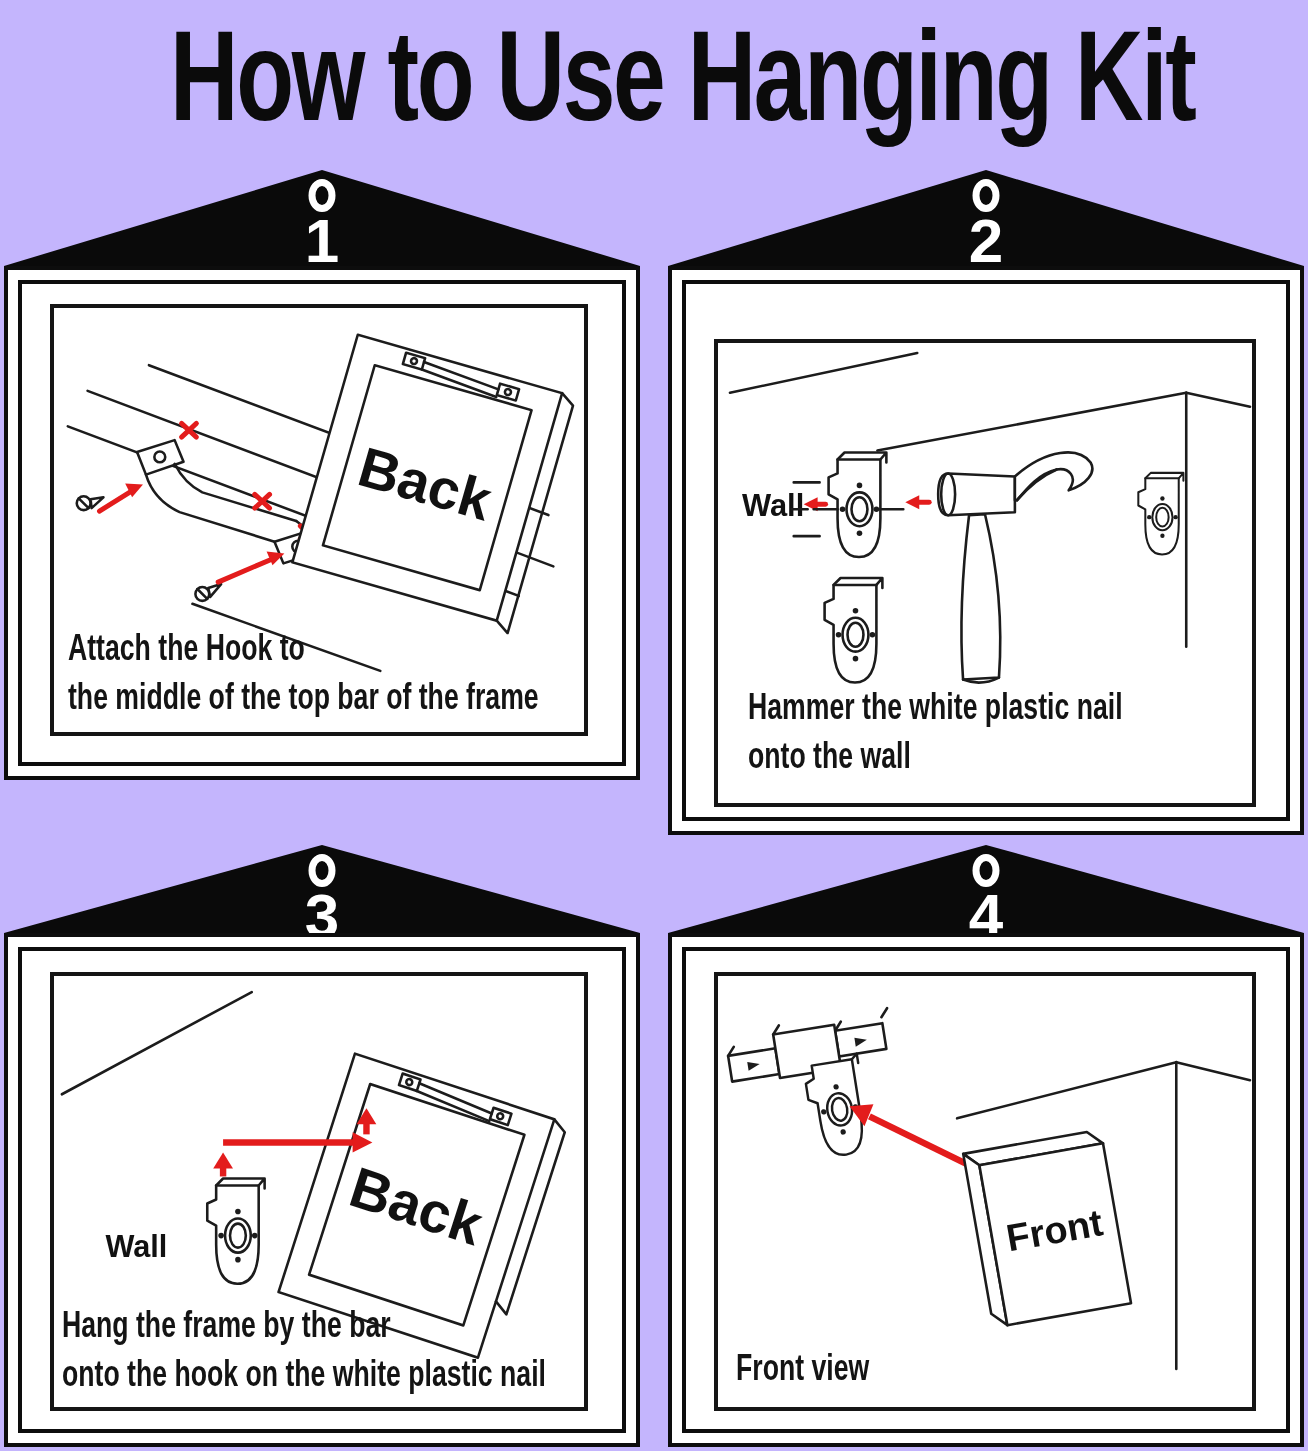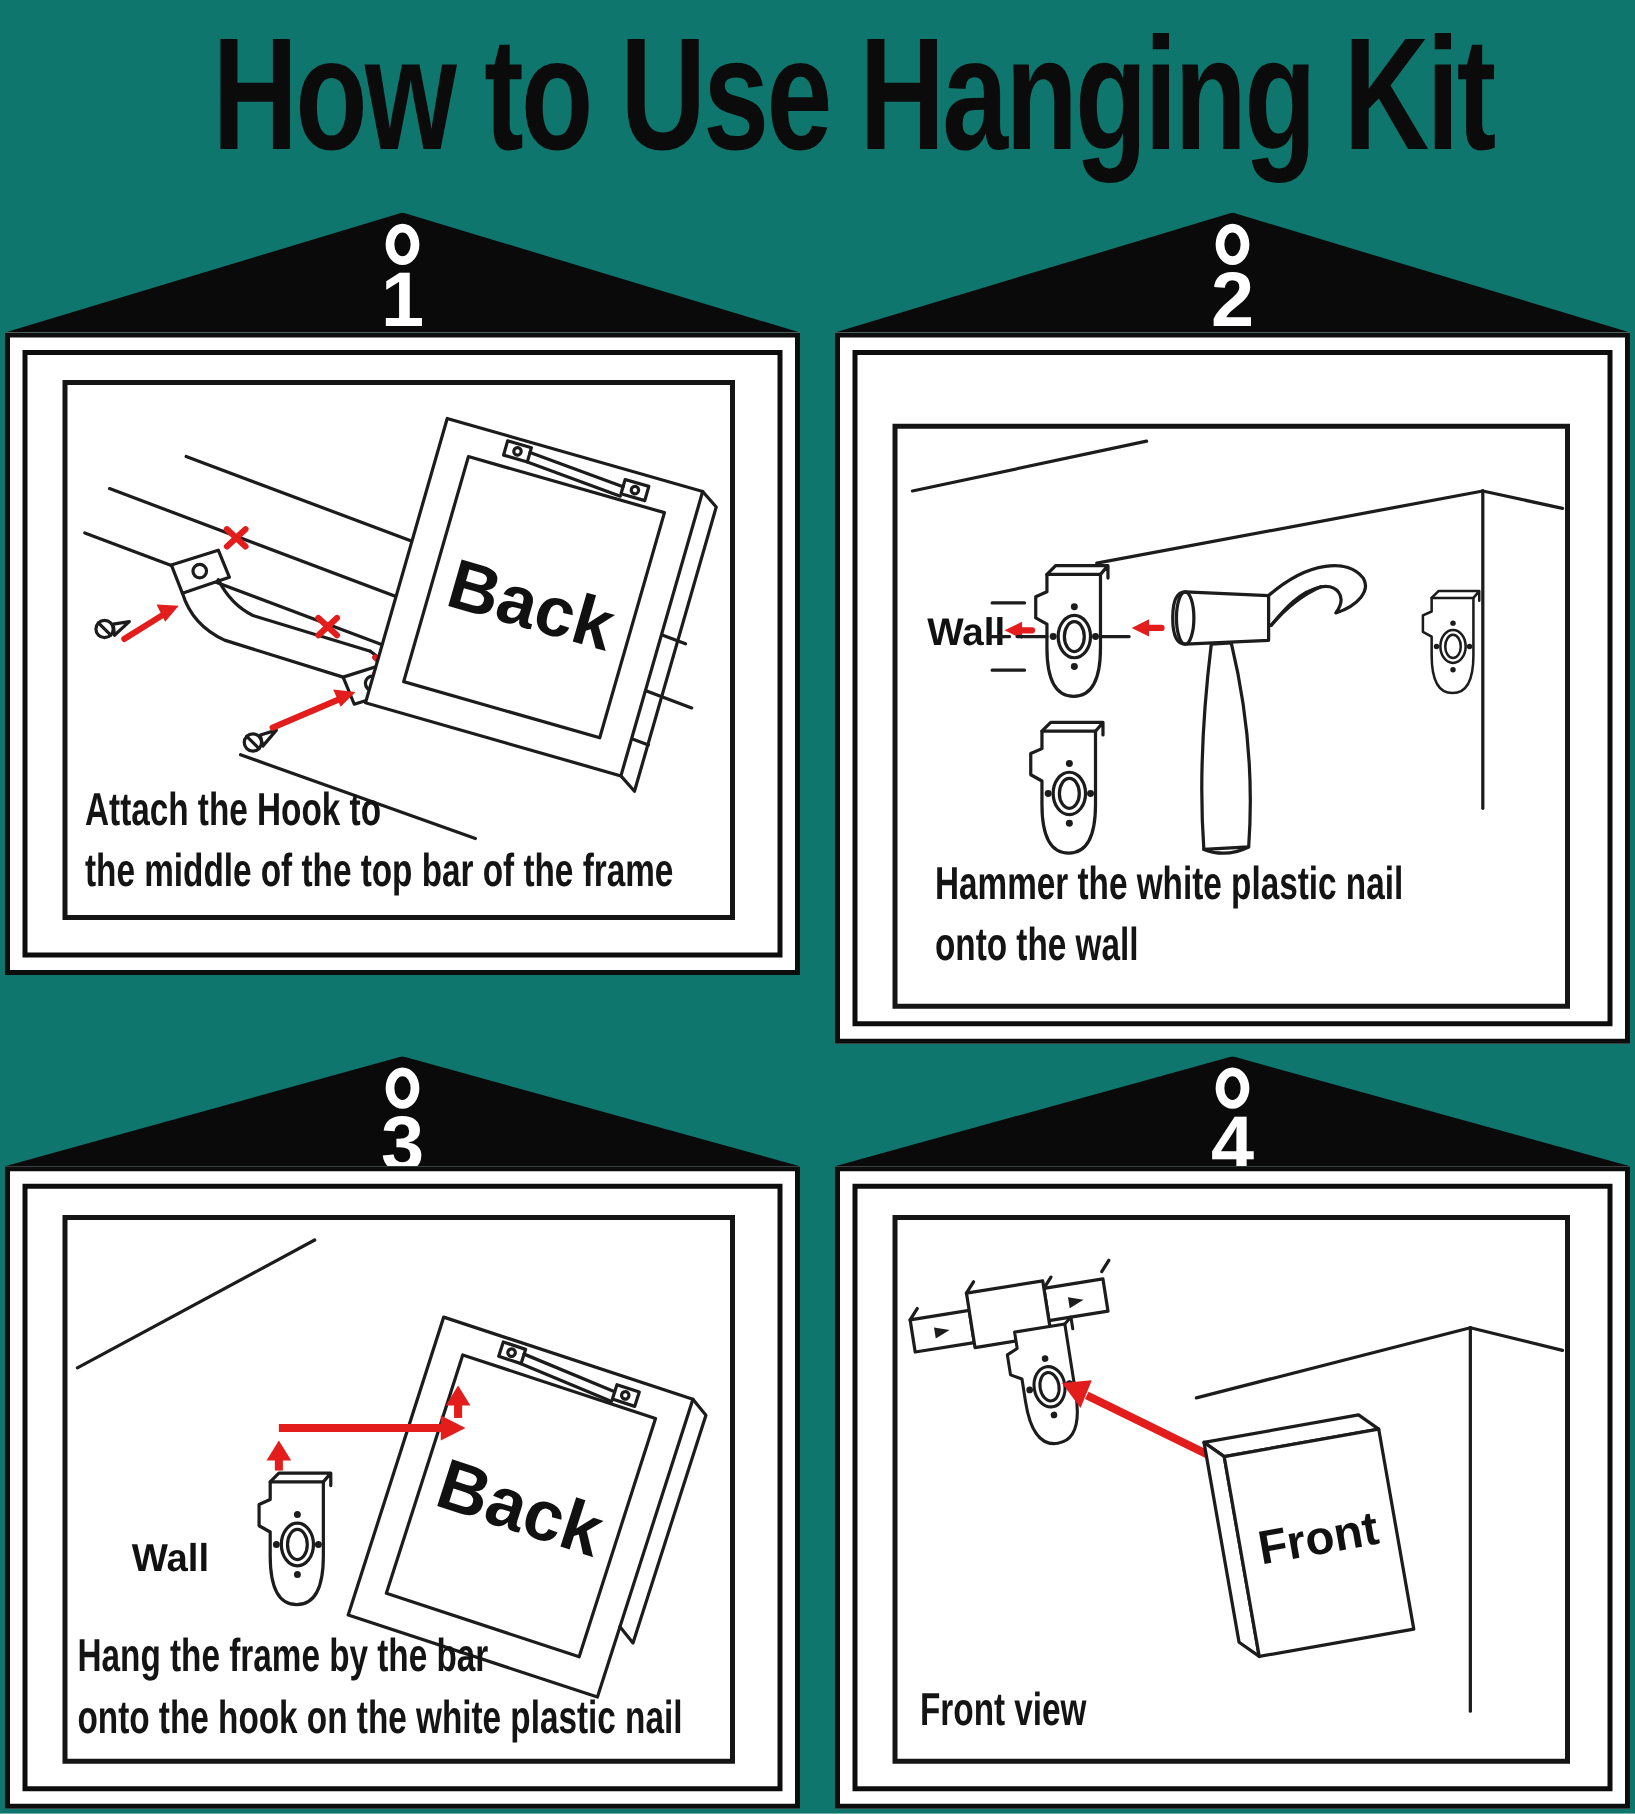--- a/index.html
+++ b/index.html
@@ -1,16 +1,16 @@
 <!DOCTYPE html>
 <html><head>
 <meta charset="utf-8">
 <style>
   html,body{margin:0;padding:0;background:#ffffff;}
-  .page{position:relative;width:1308px;height:1451px;background:#0f766e;overflow:hidden;
+  .page{position:relative;width:1308px;height:1451px;background:#c4b5fd;overflow:hidden;
         font-family:"Liberation Sans",sans-serif;color:#111;}
   .title{position:absolute;top:2px;left:0;width:1308px;text-align:center;
          font-size:128px;font-weight:bold;letter-spacing:-3px;color:#0b0b0b;
          transform:scaleX(0.74);transform-origin:center top;white-space:nowrap;}
   .house{position:absolute;}
   .roof{position:relative;width:100%;background:#0a0a0a;
         clip-path:polygon(50% 0,100% 100%,0 100%);}
   .roof-hole{position:absolute;left:50%;transform:translateX(-50%);top:9px;
              width:13px;height:19px;border:7px solid #fff;border-radius:50%;
              background:#0a0a0a;box-sizing:content-box;}

